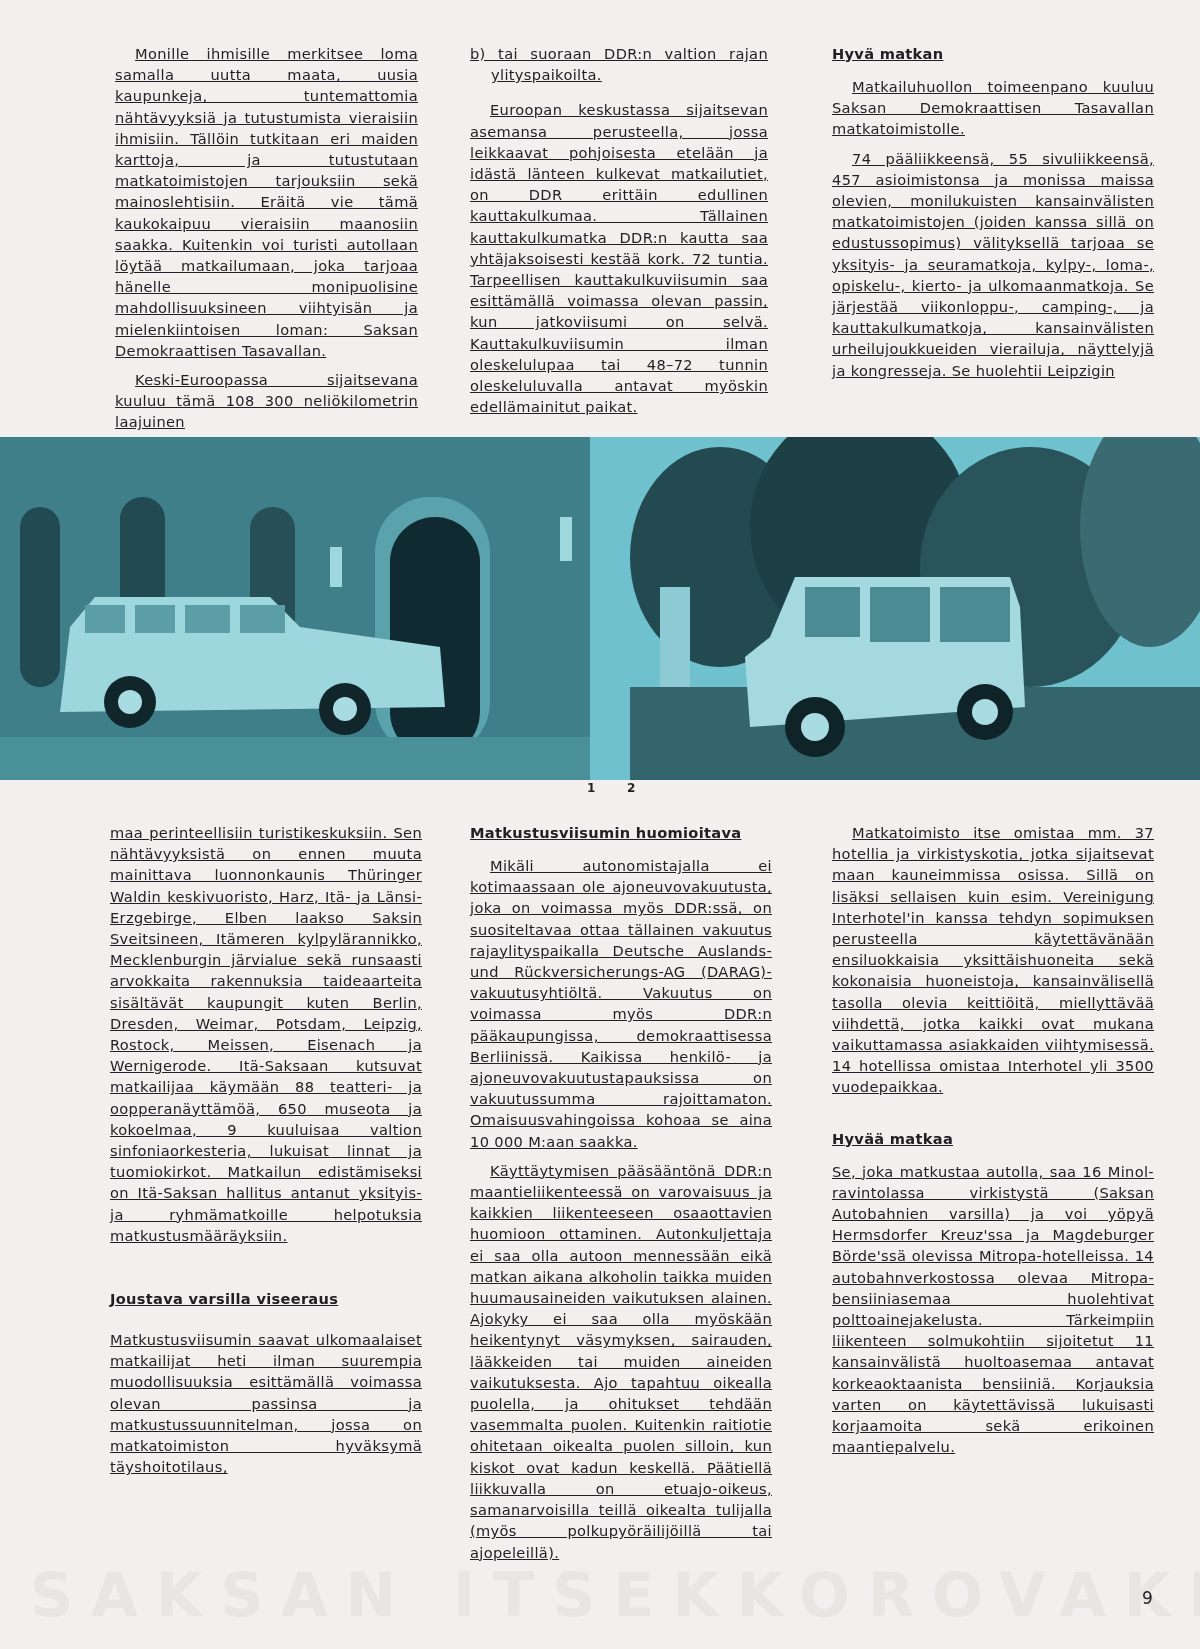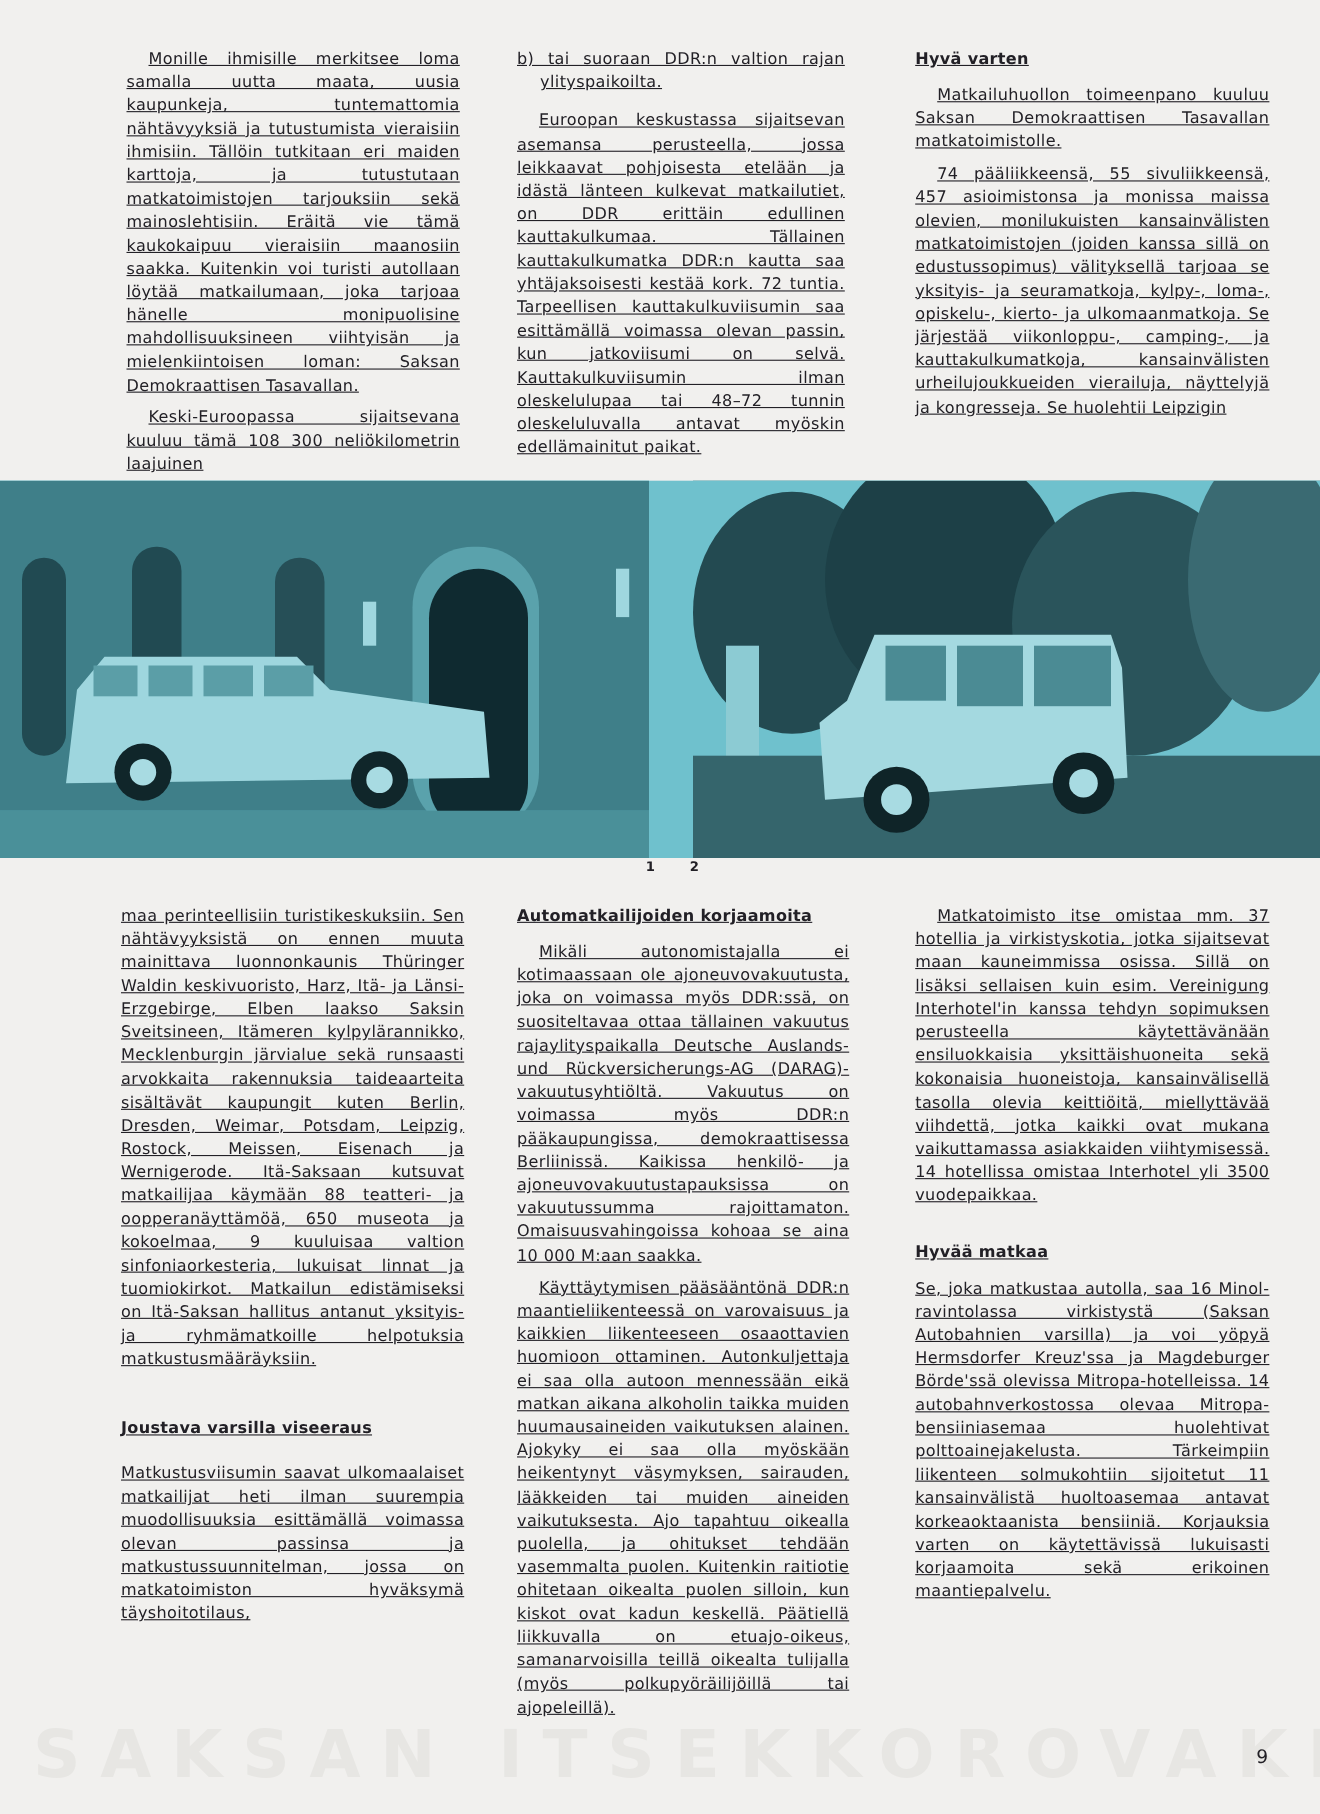--- a/index.html
+++ b/index.html
@@ -71,21 +71,21 @@
   <p>Monille ihmisille merkitsee loma samalla uutta maata, uusia kaupunkeja, tuntemattomia nähtävyyksiä ja tutustumista vieraisiin ihmisiin. Tällöin tutkitaan eri maiden karttoja, ja tutustutaan matkatoimistojen tarjouksiin sekä mainoslehtisiin. Eräitä vie tämä kaukokaipuu vieraisiin maanosiin saakka. Kuitenkin voi turisti autollaan löytää matkailumaan, joka tarjoaa hänelle monipuolisine mahdollisuuksineen viihtyisän ja mielenkiintoisen loman: Saksan Demokraattisen Tasavallan.</p>
   <p>Keski-Euroopassa sijaitsevana kuuluu tämä 108 300 neliökilometrin laajuinen</p>
 </div>
 
 <div class="col" id="c2">
   <p class="list-item">b) tai suoraan DDR:n valtion rajan ylityspaikoilta.</p>
   <p style="margin-top:14px">Euroopan keskustassa sijaitsevan asemansa perusteella, jossa leikkaavat pohjoisesta etelään ja idästä länteen kulkevat matkailutiet, on DDR erittäin edullinen kauttakulkumaa. Tällainen kauttakulkumatka DDR:n kautta saa yhtäjaksoisesti kestää kork. 72 tuntia. Tarpeellisen kauttakulkuviisumin saa esittämällä voimassa olevan passin, kun jatkoviisumi on selvä. Kauttakulkuviisumin ilman oleskelulupaa tai 48–72 tunnin oleskeluluvalla antavat myöskin edellämainitut paikat.</p>
 </div>
 
 <div class="col" id="c3">
-  <h3>Hyvä varten</h3>
+  <h3>Hyvä matkan</h3>
   <p style="margin-top:12px">Matkailuhuollon toimeenpano kuuluu Saksan Demokraattisen Tasavallan matkatoimistolle.</p>
   <p>74 pääliikkeensä, 55 sivuliikkeensä, 457 asioimistonsa ja monissa maissa olevien, monilukuisten kansainvälisten matkatoimistojen (joiden kanssa sillä on edustussopimus) välityksellä tarjoaa se yksityis- ja seuramatkoja, kylpy-, loma-, opiskelu-, kierto- ja ulkomaanmatkoja. Se järjestää viikonloppu-, camping-, ja kauttakulkumatkoja, kansainvälisten urheilujoukkueiden vierailuja, näyttelyjä ja kongresseja. Se huolehtii Leipzigin</p>
 </div>
 
 <div id="photo-band">
   <div class="photo" id="photo1">
     <svg width="590" height="343" viewBox="0 0 590 343">
       <rect width="590" height="343" fill="#5fb3bf"></rect>
 
       <rect x="0" y="0" width="590" height="300" fill="#3f7f89"></rect>
@@ -137,21 +137,21 @@
   <span id="cap2">2</span>
 </div>
 
 <div class="col" id="c4">
   <p class="noindent">maa perinteellisiin turistikeskuksiin. Sen nähtävyyksistä on ennen muuta mainittava luonnonkaunis Thüringer Waldin keskivuoristo, Harz, Itä- ja Länsi-Erzgebirge, Elben laakso Saksin Sveitsineen, Itämeren kylpylärannikko, Mecklenburgin järvialue sekä runsaasti arvokkaita rakennuksia taideaarteita sisältävät kaupungit kuten Berlin, Dresden, Weimar, Potsdam, Leipzig, Rostock, Meissen, Eisenach ja Wernigerode. Itä-Saksaan kutsuvat matkailijaa käymään 88 teatteri- ja oopperanäyttämöä, 650 museota ja kokoelmaa, 9 kuuluisaa valtion sinfoniaorkesteria, lukuisat linnat ja tuomiokirkot. Matkailun edistämiseksi on Itä-Saksan hallitus antanut yksityis- ja ryhmämatkoille helpotuksia matkustusmääräyksiin.</p>
   <h3 style="margin-top:42px">Joustava varsilla viseeraus</h3>
   <p class="noindent" style="margin-top:20px">Matkustusviisumin saavat ulkomaalaiset matkailijat heti ilman suurempia muodollisuuksia esittämällä voimassa olevan passinsa ja matkustussuunnitelman, jossa on matkatoimiston hyväksymä täyshoitotilaus,</p>
 </div>
 
 <div class="col" id="c5">
-  <h3>Automatkailijoiden korjaamoita</h3>
+  <h3>Matkustusviisumin huomioitava</h3>
   <p style="margin-top:12px">Mikäli autonomistajalla ei kotimaassaan ole ajoneuvovakuutusta, joka on voimassa myös DDR:ssä, on suositeltavaa ottaa tällainen vakuutus rajaylityspaikalla Deutsche Auslands- und Rückversicherungs-AG (DARAG)-vakuutusyhtiöltä. Vakuutus on voimassa myös DDR:n pääkaupungissa, demokraattisessa Berliinissä. Kaikissa henkilö- ja ajoneuvovakuutustapauksissa on vakuutussumma rajoittamaton. Omaisuusvahingoissa kohoaa se aina 10 000 M:aan saakka.</p>
   <p>Käyttäytymisen pääsääntönä DDR:n maantieliikenteessä on varovaisuus ja kaikkien liikenteeseen osaaottavien huomioon ottaminen. Autonkuljettaja ei saa olla autoon mennessään eikä matkan aikana alkoholin taikka muiden huumausaineiden vaikutuksen alainen. Ajokyky ei saa olla myöskään heikentynyt väsymyksen, sairauden, lääkkeiden tai muiden aineiden vaikutuksesta. Ajo tapahtuu oikealla puolella, ja ohitukset tehdään vasemmalta puolen. Kuitenkin raitiotie ohitetaan oikealta puolen silloin, kun kiskot ovat kadun keskellä. Päätiellä liikkuvalla on etuajo-oikeus, samanarvoisilla teillä oikealta tulijalla (myös polkupyöräilijöillä tai ajopeleillä).</p>
 </div>
 
 <div class="col" id="c6">
   <p>Matkatoimisto itse omistaa mm. 37 hotellia ja virkistyskotia, jotka sijaitsevat maan kauneimmissa osissa. Sillä on lisäksi sellaisen kuin esim. Vereinigung Interhotel'in kanssa tehdyn sopimuksen perusteella käytettävänään ensiluokkaisia yksittäishuoneita sekä kokonaisia huoneistoja, kansainvälisellä tasolla olevia keittiöitä, miellyttävää viihdettä, jotka kaikki ovat mukana vaikuttamassa asiakkaiden viihtymisessä. 14 hotellissa omistaa Interhotel yli 3500 vuodepaikkaa.</p>
   <h3 style="margin-top:30px">Hyvää matkaa</h3>
   <p class="noindent" style="margin-top:12px">Se, joka matkustaa autolla, saa 16 Minol-ravintolassa virkistystä (Saksan Autobahnien varsilla) ja voi yöpyä Hermsdorfer Kreuz'ssa ja Magdeburger Börde'ssä olevissa Mitropa-hotelleissa. 14 autobahnverkostossa olevaa Mitropa-bensiiniasemaa huolehtivat polttoainejakelusta. Tärkeimpiin liikenteen solmukohtiin sijoitetut 11 kansainvälistä huoltoasemaa antavat korkeaoktaanista bensiiniä. Korjauksia varten on käytettävissä lukuisasti korjaamoita sekä erikoinen maantiepalvelu.</p>
 </div>
 

